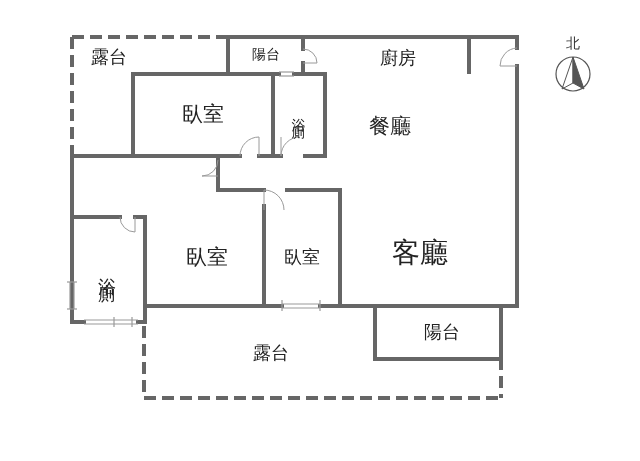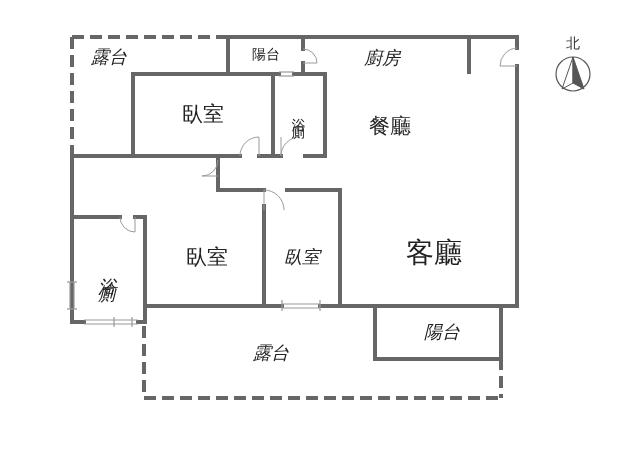--- a/index.html
+++ b/index.html
@@ -5,21 +5,21 @@
   html, body { margin: 0; padding: 0; background: #ffffff; }
   body { width: 640px; height: 461px; position: relative; overflow: hidden; font-family: "DejaVu Sans", sans-serif; }
   #plan { position: absolute; left: 0; top: 0; width: 640px; height: 461px; }
   .wall { stroke: #666666; stroke-width: 4; fill: none; stroke-linecap: square; }
   .dash { stroke: #666666; stroke-width: 4; fill: none; stroke-dasharray: 12 6; }
   .door { stroke: #9a9a9a; stroke-width: 1; fill: none; }
   .win { stroke: #999999; stroke-width: 1.2; fill: none; }
   .label { position: absolute; color: #222222; white-space: nowrap; transform: translate(-50%, -50%); }
   .l-xl { font-size: 28px; }
   .l-lg { font-size: 21px; }
-  .l-md { font-size: 18px; font-style: italic; }
+  .l-md { font-size: 18px; }
   .l-sm { font-size: 14px; }
   .l-vert { writing-mode: vertical-rl; letter-spacing: 6px; }
   .compass { position: absolute; left: 553px; top: 35px; width: 40px; height: 62px; }
   .compass-n { position: absolute; left: 50%; top: 0; transform: translateX(-50%); font-size: 14px; color: #333; }
 </style>
 </head>
 <body>
 
 <svg id="plan" viewBox="0 0 640 461" xmlns="http://www.w3.org/2000/svg">
 
@@ -95,28 +95,28 @@
     <line class="win" x1="67" y1="309" x2="77" y2="309"></line>
     <line class="win" x1="84" y1="320" x2="138" y2="320"></line>
     <line class="win" x1="84" y1="324" x2="138" y2="324"></line>
     <line class="win" x1="114" y1="317" x2="114" y2="327"></line>
     <line class="win" x1="132" y1="317" x2="132" y2="327"></line>
   </g>
 </svg>
 
 <div class="label l-md" style="left:109px;top:57px;">露台</div>
 <div class="label l-sm" style="left:266px;top:55px;">陽台</div>
-<div class="label l-md" style="left:382px;top:58px;text-align:center;">廚房</div>
+<div class="label l-md" style="left:398px;top:58px;text-align:center;">廚房</div>
 <div class="label l-lg" style="left:203px;top:114px;">臥室</div>
 <div class="label l-sm l-vert" style="left:299px;top:113px;">浴廁</div>
 <div class="label l-lg" style="left:390px;top:126px;">餐廳</div>
 <div class="label l-md l-vert" style="left:107px;top:269px;">浴廁</div>
 <div class="label l-lg" style="left:207px;top:257px;">臥室</div>
 <div class="label l-md" style="left:302px;top:257px;">臥室</div>
-<div class="label l-xl" style="left:434px;top:253px;">客廳</div>
+<div class="label l-xl" style="left:420px;top:253px;">客廳</div>
 <div class="label l-md" style="left:271px;top:353px;">露台</div>
 <div class="label l-md" style="left:442px;top:332px;">陽台</div>
 
 <div class="compass">
   <span class="compass-n">北</span>
   <svg width="40" height="44" viewBox="0 0 40 44" style="position:absolute;left:0;top:16px;">
     <circle cx="20" cy="23" r="17" fill="none" stroke="#555" stroke-width="1.2"></circle>
     <polygon points="20,6 9,38 20,32" fill="none" stroke="#555" stroke-width="1"></polygon>
     <polygon points="20,6 31,38 20,32" fill="#555" stroke="#555" stroke-width="1"></polygon>
   </svg>

